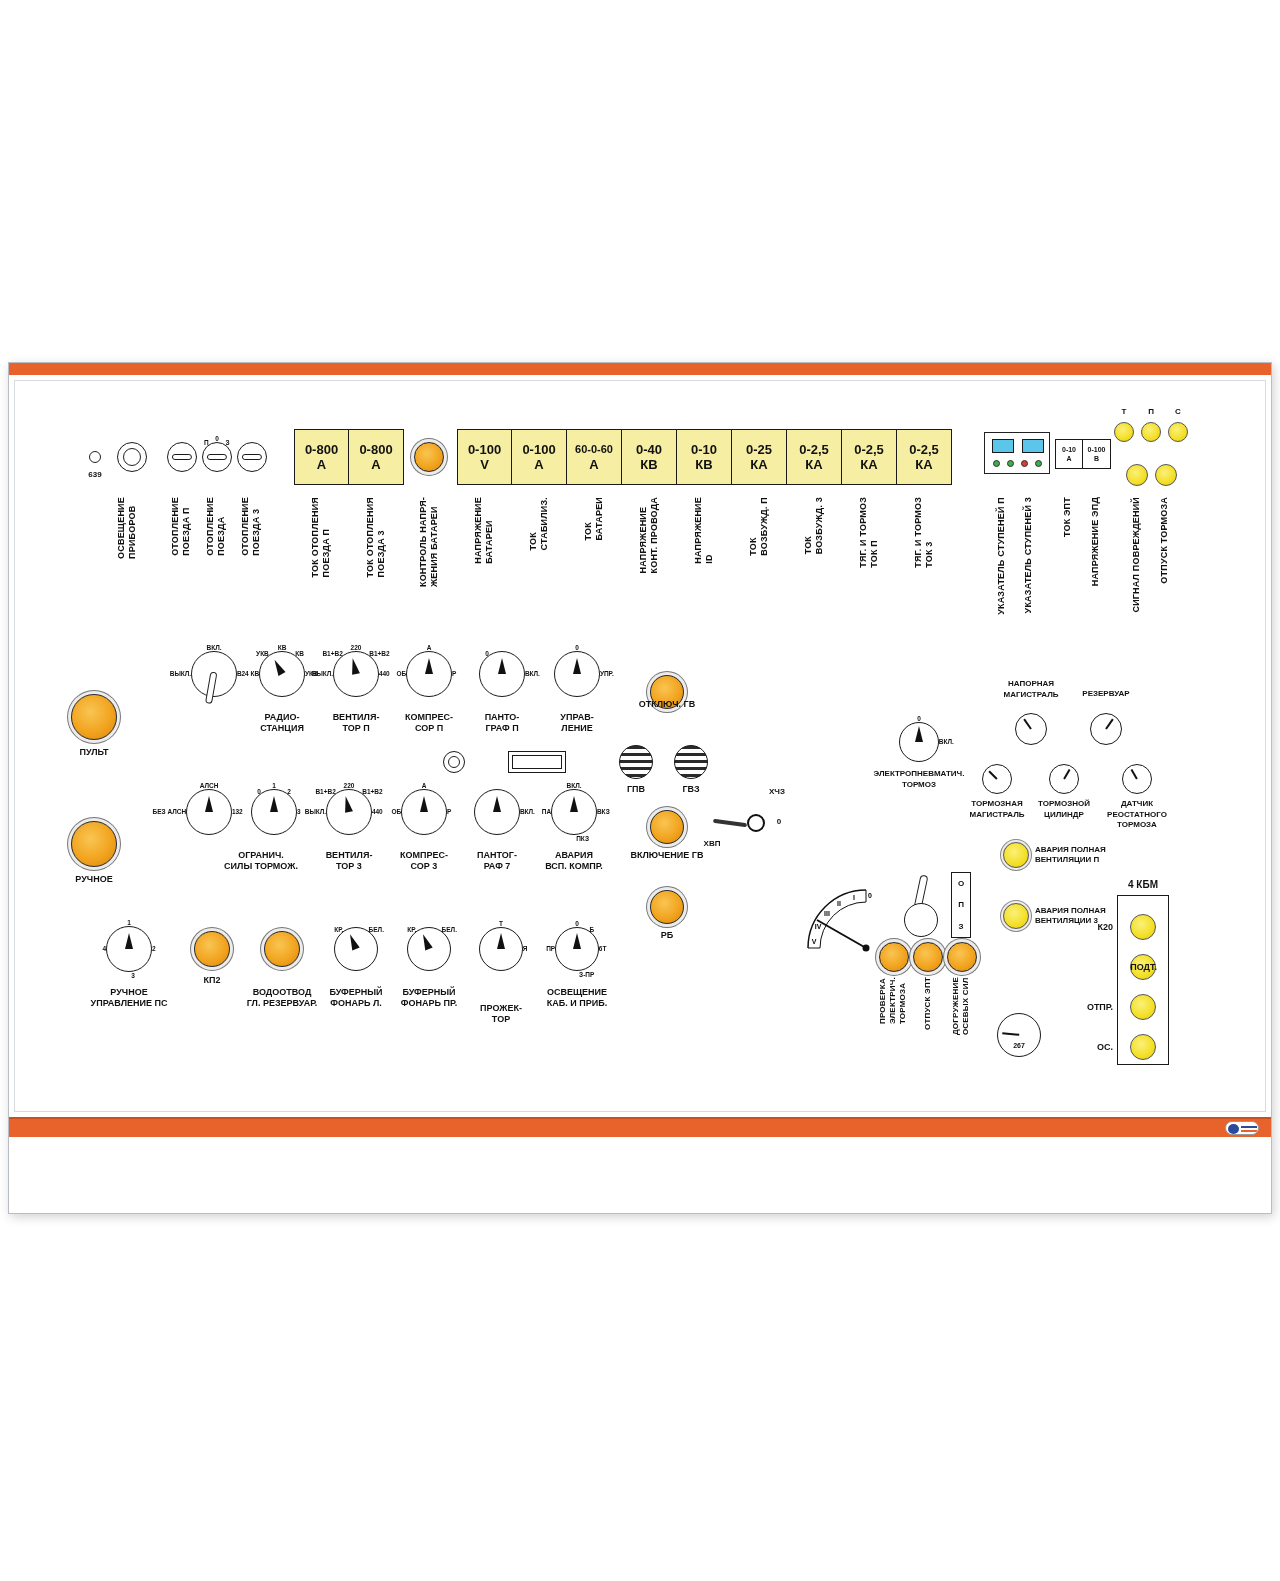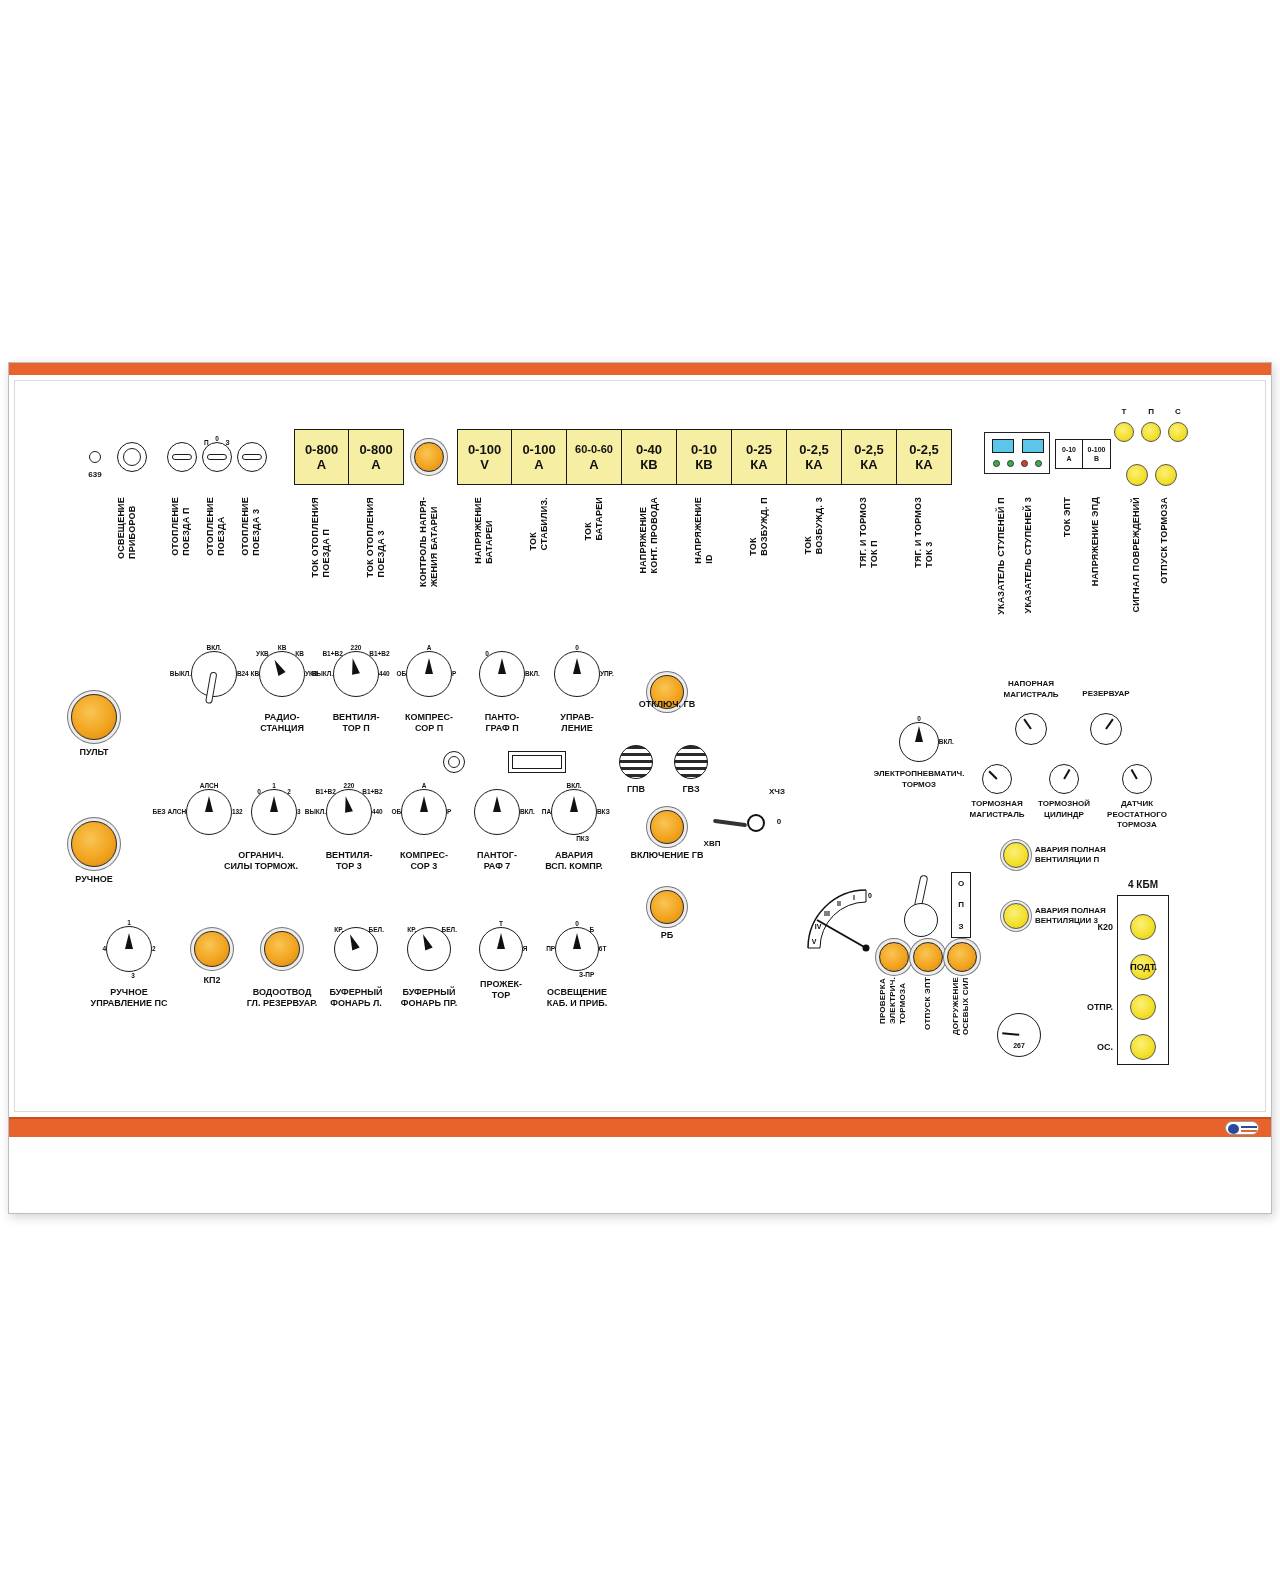--- a/index.html
+++ b/index.html
@@ -440,21 +440,21 @@
       <span class="tk tk1">КР.</span>
       <span class="tk tk3">БЕЛ.</span>
     </div>
     <div class="lab" style="left:420px;top:612px">БУФЕРНЫЙ
 ФОНАРЬ ПР.</div>
     <div class="sw" style="left:470px;top:552px;width:44px;height:44px">
       <i class="ptr" style="--a:0deg"></i>
       <span class="tk tk2">Т</span>
       <span class="tk tk4">Я</span>
     </div>
-    <div class="lab" style="left:492px;top:604px">ПРОЖЕК-
+    <div class="lab" style="left:492px;top:628px">ПРОЖЕК-
 ТОР</div>
     <div class="sw" style="left:546px;top:552px;width:44px;height:44px">
       <i class="ptr" style="--a:0deg"></i>
       <span class="tk tk0">ПР</span>
       <span class="tk tk2">0</span>
       <span class="tk tk3">Б</span>
       <span class="tk tk4">6Т</span>
       <span class="tk tk5">З-ПР</span>
     </div>
     <div class="lab" style="left:568px;top:612px">ОСВЕЩЕНИЕ

